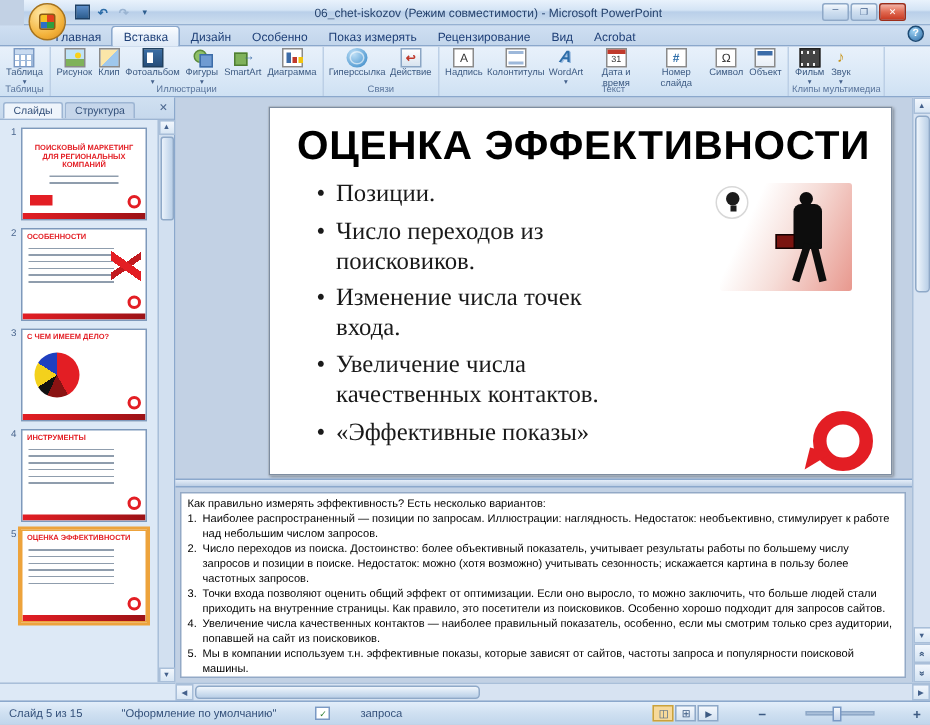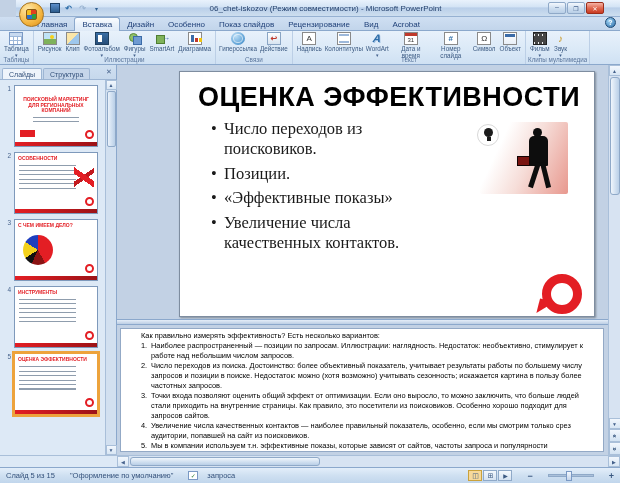--- a/index.html
+++ b/index.html
@@ -115,21 +115,21 @@
 .bulb-circle::after{content:"";position:absolute;left:6px;top:3px;width:9px;height:9px;border-radius:50%;background:#1c1c1c}
 .bulb-circle::before{content:"";position:absolute;left:8.5px;top:12px;width:4px;height:4px;background:#1c1c1c}
 .p-head{position:absolute;right:26px;top:6px;width:9px;height:9px;border-radius:50%;background:#0d0d0d}
 .p-body{position:absolute;right:20px;top:14px;width:19px;height:30px;background:#0d0d0d;border-radius:5px 5px 1px 1px}
 .p-leg1{position:absolute;right:31px;top:40px;width:5px;height:26px;background:#0d0d0d;transform:rotate(18deg)}
 .p-leg2{position:absolute;right:20px;top:40px;width:5px;height:26px;background:#0d0d0d;transform:rotate(-14deg)}
 .p-case{position:absolute;right:38px;top:34px;width:13px;height:10px;background:#7a1410;border:1px solid #120202}
 .logo{position:absolute;right:12px;bottom:2px;width:40px;height:40px;border:9px solid #e31e24;border-radius:50%}
 .logo::after{content:"";position:absolute;left:-13px;bottom:-10px;width:0;height:0;border-style:solid;border-width:15px 15px 0 0;border-color:#e31e24 transparent transparent transparent;transform:rotate(14deg)}
 .splitter{position:absolute;left:0;right:12px;top:254px;height:6px;background:linear-gradient(#e4edf8,#bccee4);border-top:1px solid #8ba8cc;border-bottom:1px solid #8ba8cc;cursor:row-resize}
-.notes{position:absolute;left:3px;right:16px;top:263px;bottom:3px;background:#fff;border:1px solid #93a9c6;padding:2px 20px;overflow:hidden;font-size:7.4px;line-height:1.35;color:#000}
+.notes{position:absolute;left:3px;right:16px;top:263px;bottom:3px;background:#fff;border:1px solid #93a9c6;padding:2px 4px;overflow:hidden;font-size:7.4px;line-height:1.35;color:#000}
 .note-item{display:flex}
 .nn{flex:none;width:10px}
 .nt{flex:1}
 
 .vscroll{position:absolute;right:0;top:0;bottom:0;width:12px;background:#d7e3f2;border-left:1px solid #a9bfd9;display:flex;flex-direction:column;align-items:center}
 .vsar{width:12px;height:11px;flex:none;font-size:5px;color:#44618c;display:flex;align-items:center;justify-content:center;background:linear-gradient(#f2f7fd,#d8e6f4);border:1px solid #a9bfd9}
 .vsar.up::after{content:"▲"}
 .vsar.dn::after{content:"▼"}
 .vthumb{width:10px;height:118px;flex:none;margin-top:1px;border-radius:3px;background:linear-gradient(90deg,#f0f6fc,#b9cfe7);border:1px solid #8fa9c8}
 .vspace{flex:1}
@@ -137,21 +137,21 @@
 .pv.prev::after{content:"‹‹";display:block;transform:rotate(90deg);letter-spacing:-1px}
 .pv.next::after{content:"››";display:block;transform:rotate(90deg);letter-spacing:-1px}
 
 .hleft{position:absolute;left:0;bottom:16px;width:117px;height:12px;background:#dde9f6;border-top:1px solid #a9bfd9}
 .hscroll{position:absolute;left:117px;right:0;bottom:16px;height:12px;background:#d7e3f2;border-top:1px solid #a9bfd9;display:flex;align-items:center}
 .har{width:12px;height:11px;flex:none;font-size:5px;color:#44618c;display:flex;align-items:center;justify-content:center;background:linear-gradient(#f2f7fd,#d8e6f4);border:1px solid #a9bfd9}
 .har.l::after{content:"◀"}
 .har.r::after{content:"▶"}
 .hthumb{width:190px;height:9px;margin-left:1px;border-radius:3px;background:linear-gradient(#f0f6fc,#b9cfe7);border:1px solid #8fa9c8}
 .hspace{flex:1}
-.statusbar{position:absolute;left:0;right:0;bottom:0;height:16px;background:linear-gradient(#e3eefa,#cfe0f1 50%,#c1d6ec);border-top:1px solid #8ba8cc;display:flex;align-items:center;font-size:7.5px;color:#33507a;padding:0 6px;gap:15px}
+.statusbar{position:absolute;left:0;right:0;bottom:0;height:16px;background:linear-gradient(#e3eefa,#cfe0f1 50%,#c1d6ec);border-top:1px solid #8ba8cc;display:flex;align-items:center;font-size:7.5px;color:#33507a;padding:0 6px;gap:26px}
 .spell{width:10px;height:9px;background:#fff;border:1px solid #7a99c4;display:flex;align-items:center;justify-content:center;font-size:6px;color:#2e7d32;margin-right:-6px}
 .spell::after{content:"✓"}
 .sp{flex:1}
 .views{display:flex;gap:1px}
 .vb{width:14px;height:11px;border:1px solid #8fa9c8;background:linear-gradient(#f4f8fd,#d4e2f1);display:flex;align-items:center;justify-content:center;font-size:7px;color:#3c5a82}
 .vb.on{background:#f7d99a;border-color:#caa23c}
 .vb-normal::after{content:"◫"}
 .vb-sorter::after{content:"⊞"}
 .vb-show::after{content:"▶";font-size:6px}
 .zbtn{font-size:9px;color:#3c5a82;font-weight:bold}
@@ -179,21 +179,21 @@
   </div>
 </div>
 
 <div class="tabrow">
 
   <div class="help-btn"></div>
 <div class="rtab">Главная</div>
     <div class="rtab on">Вставка</div>
     <div class="rtab">Дизайн</div>
     <div class="rtab">Особенно</div>
-    <div class="rtab">Показ слайдов</div>
+    <div class="rtab">Показ измерять</div>
     <div class="rtab">Рецензирование</div>
     <div class="rtab">Вид</div>
     <div class="rtab">Acrobat</div>
   </div>
 
 <div class="ribbon">
 
 <div class="rgroup">
       <div class="rbtns">
 
@@ -364,24 +364,25 @@
       <div class="sspace"></div>
       <div class="sar dn"></div>
     </div>
   </div>
 
   <div class="editor">
     <div class="slide">
       <div class="slide-title">ОЦЕНКА ЭФФЕКТИВНОСТИ</div>
       <ul class="bullets">
 
-      <li class="bullet">Число переходов из поисковиков.</li>
-          <li class="bullet">Позиции.</li>
+      <li class="bullet">Позиции.</li>
+          <li class="bullet">Число переходов из поисковиков.</li>
+          <li class="bullet">Изменение числа точек входа.</li>
+          <li class="bullet">Увеличение числа качественных контактов.</li>
           <li class="bullet">«Эффективные показы»</li>
-          <li class="bullet">Увеличение числа качественных контактов.</li>
         </ul>
       <div class="art">
         <div class="bulb-circle"></div>
         <div class="p-head"></div>
         <div class="p-body"></div>
         <div class="p-leg1"></div>
         <div class="p-leg2"></div>
         <div class="p-case"></div>
       </div>
       <div class="logo"></div>

